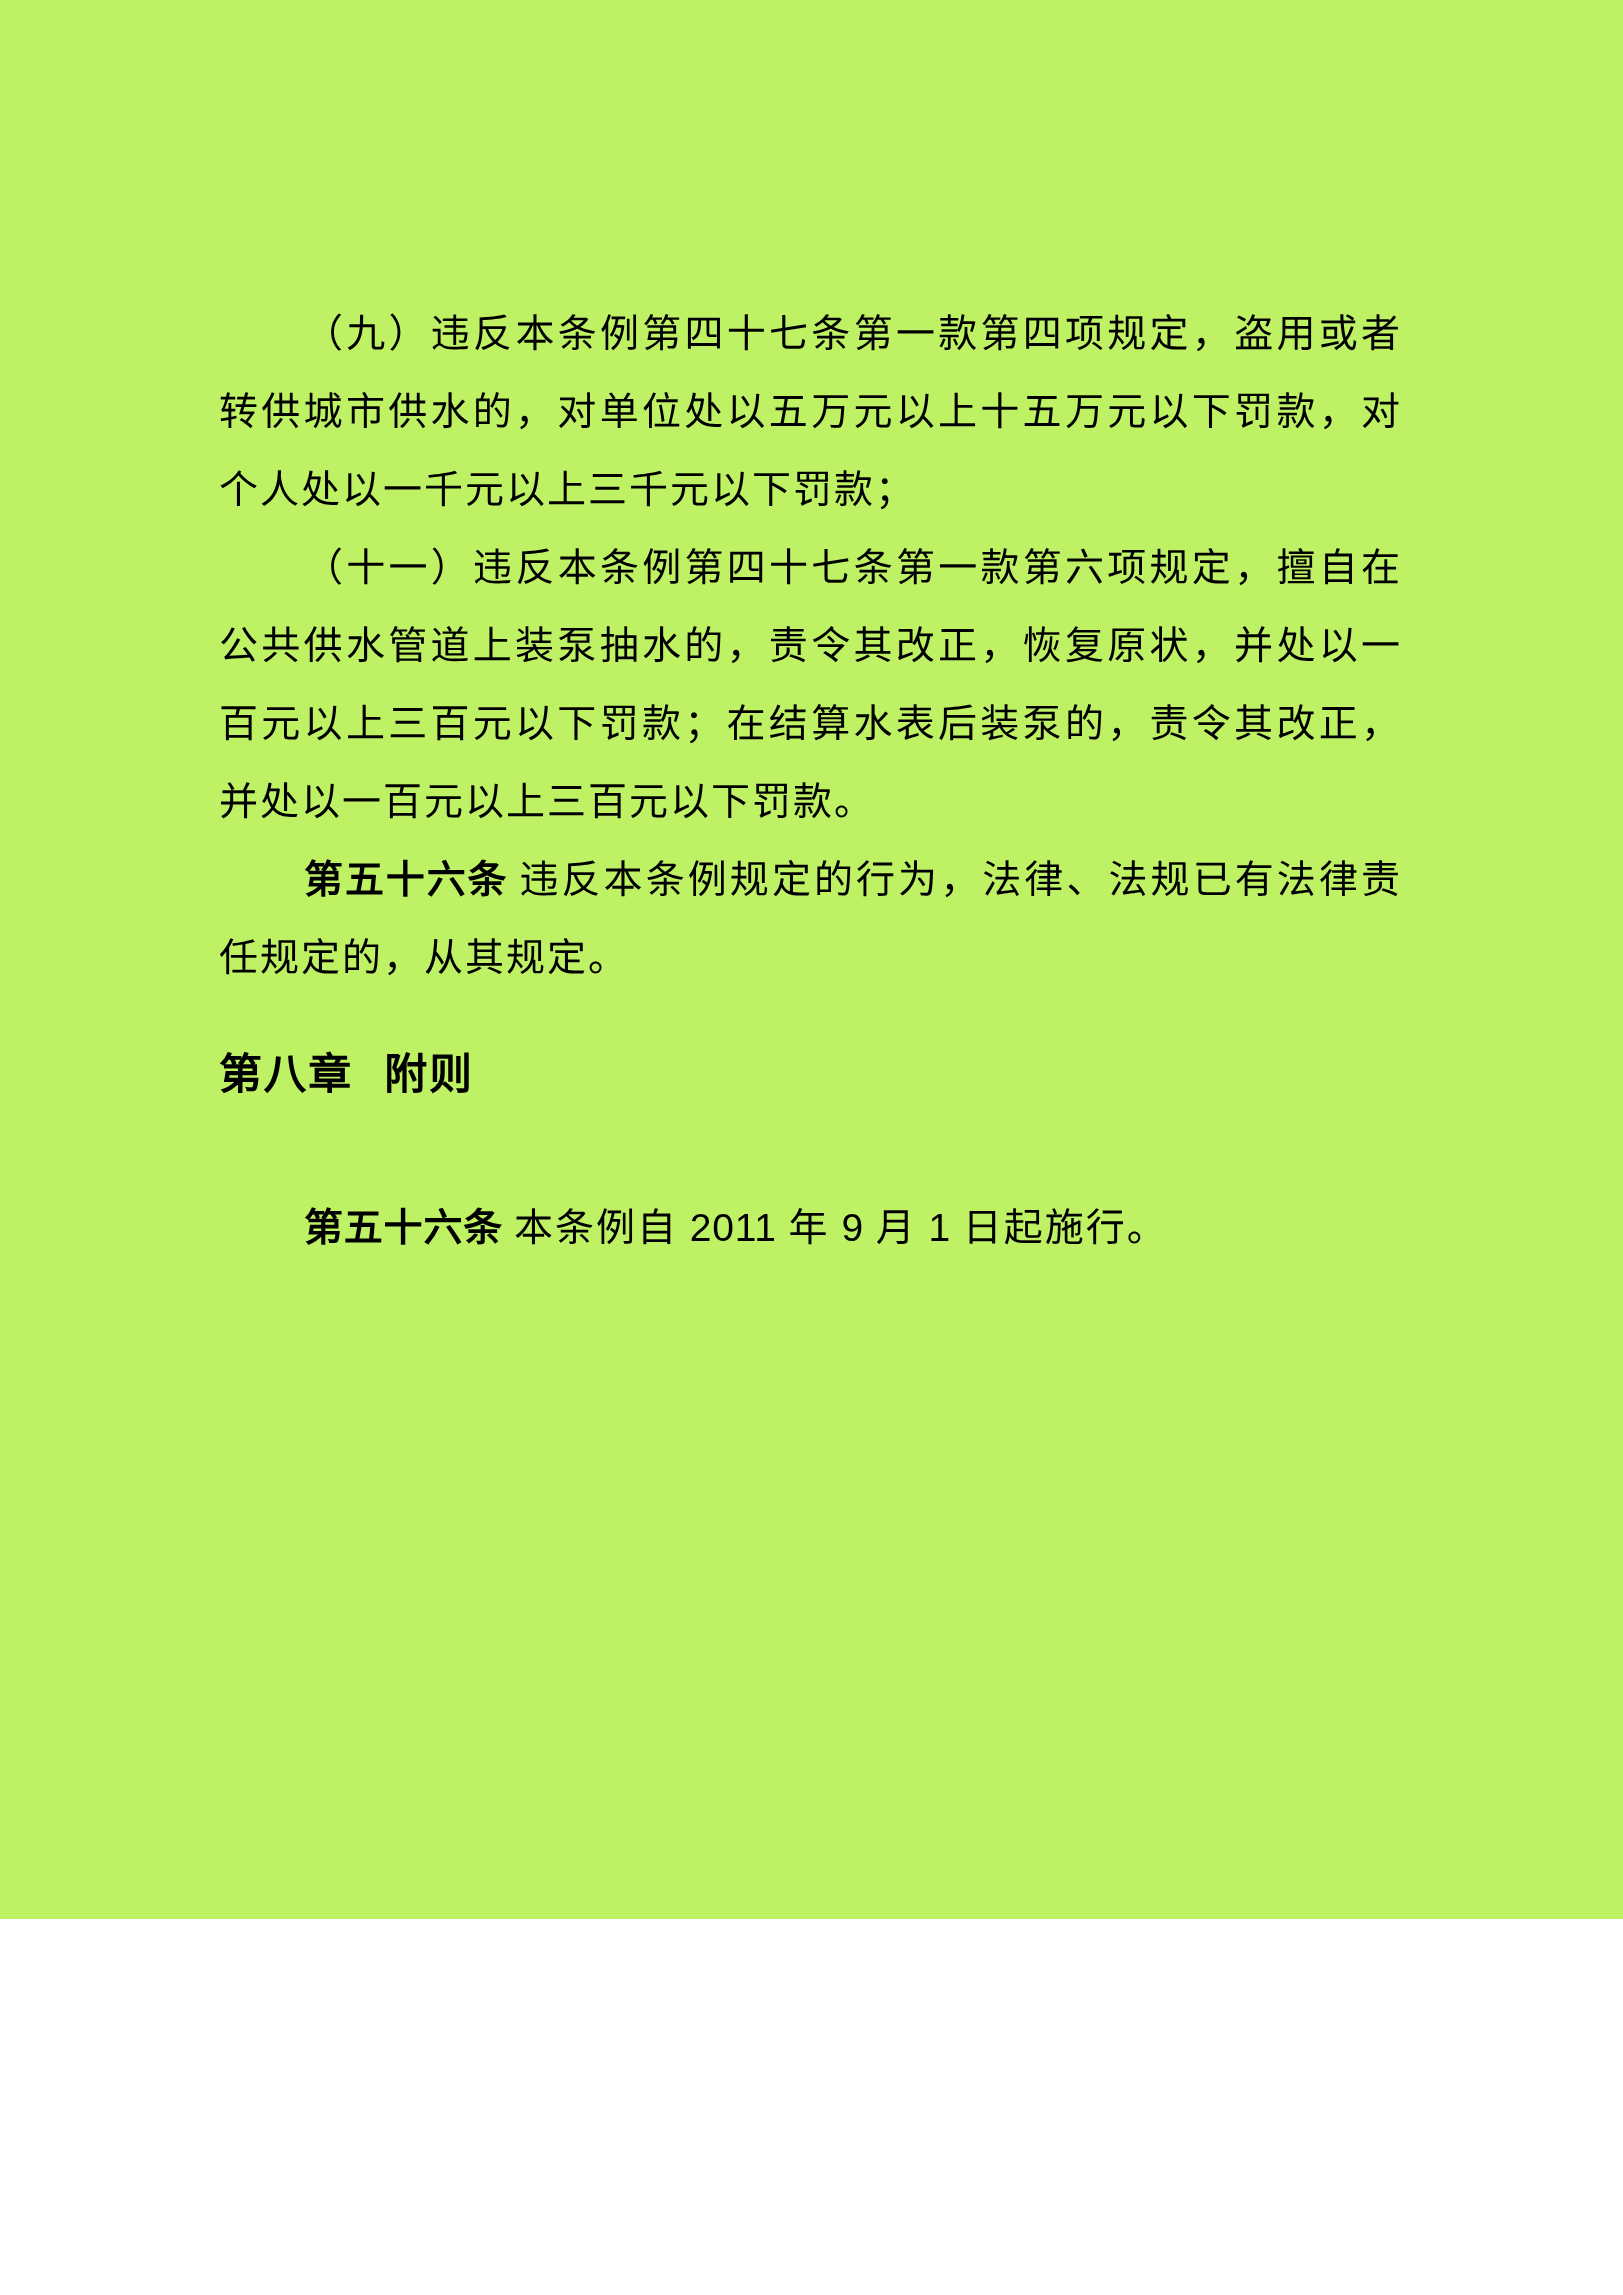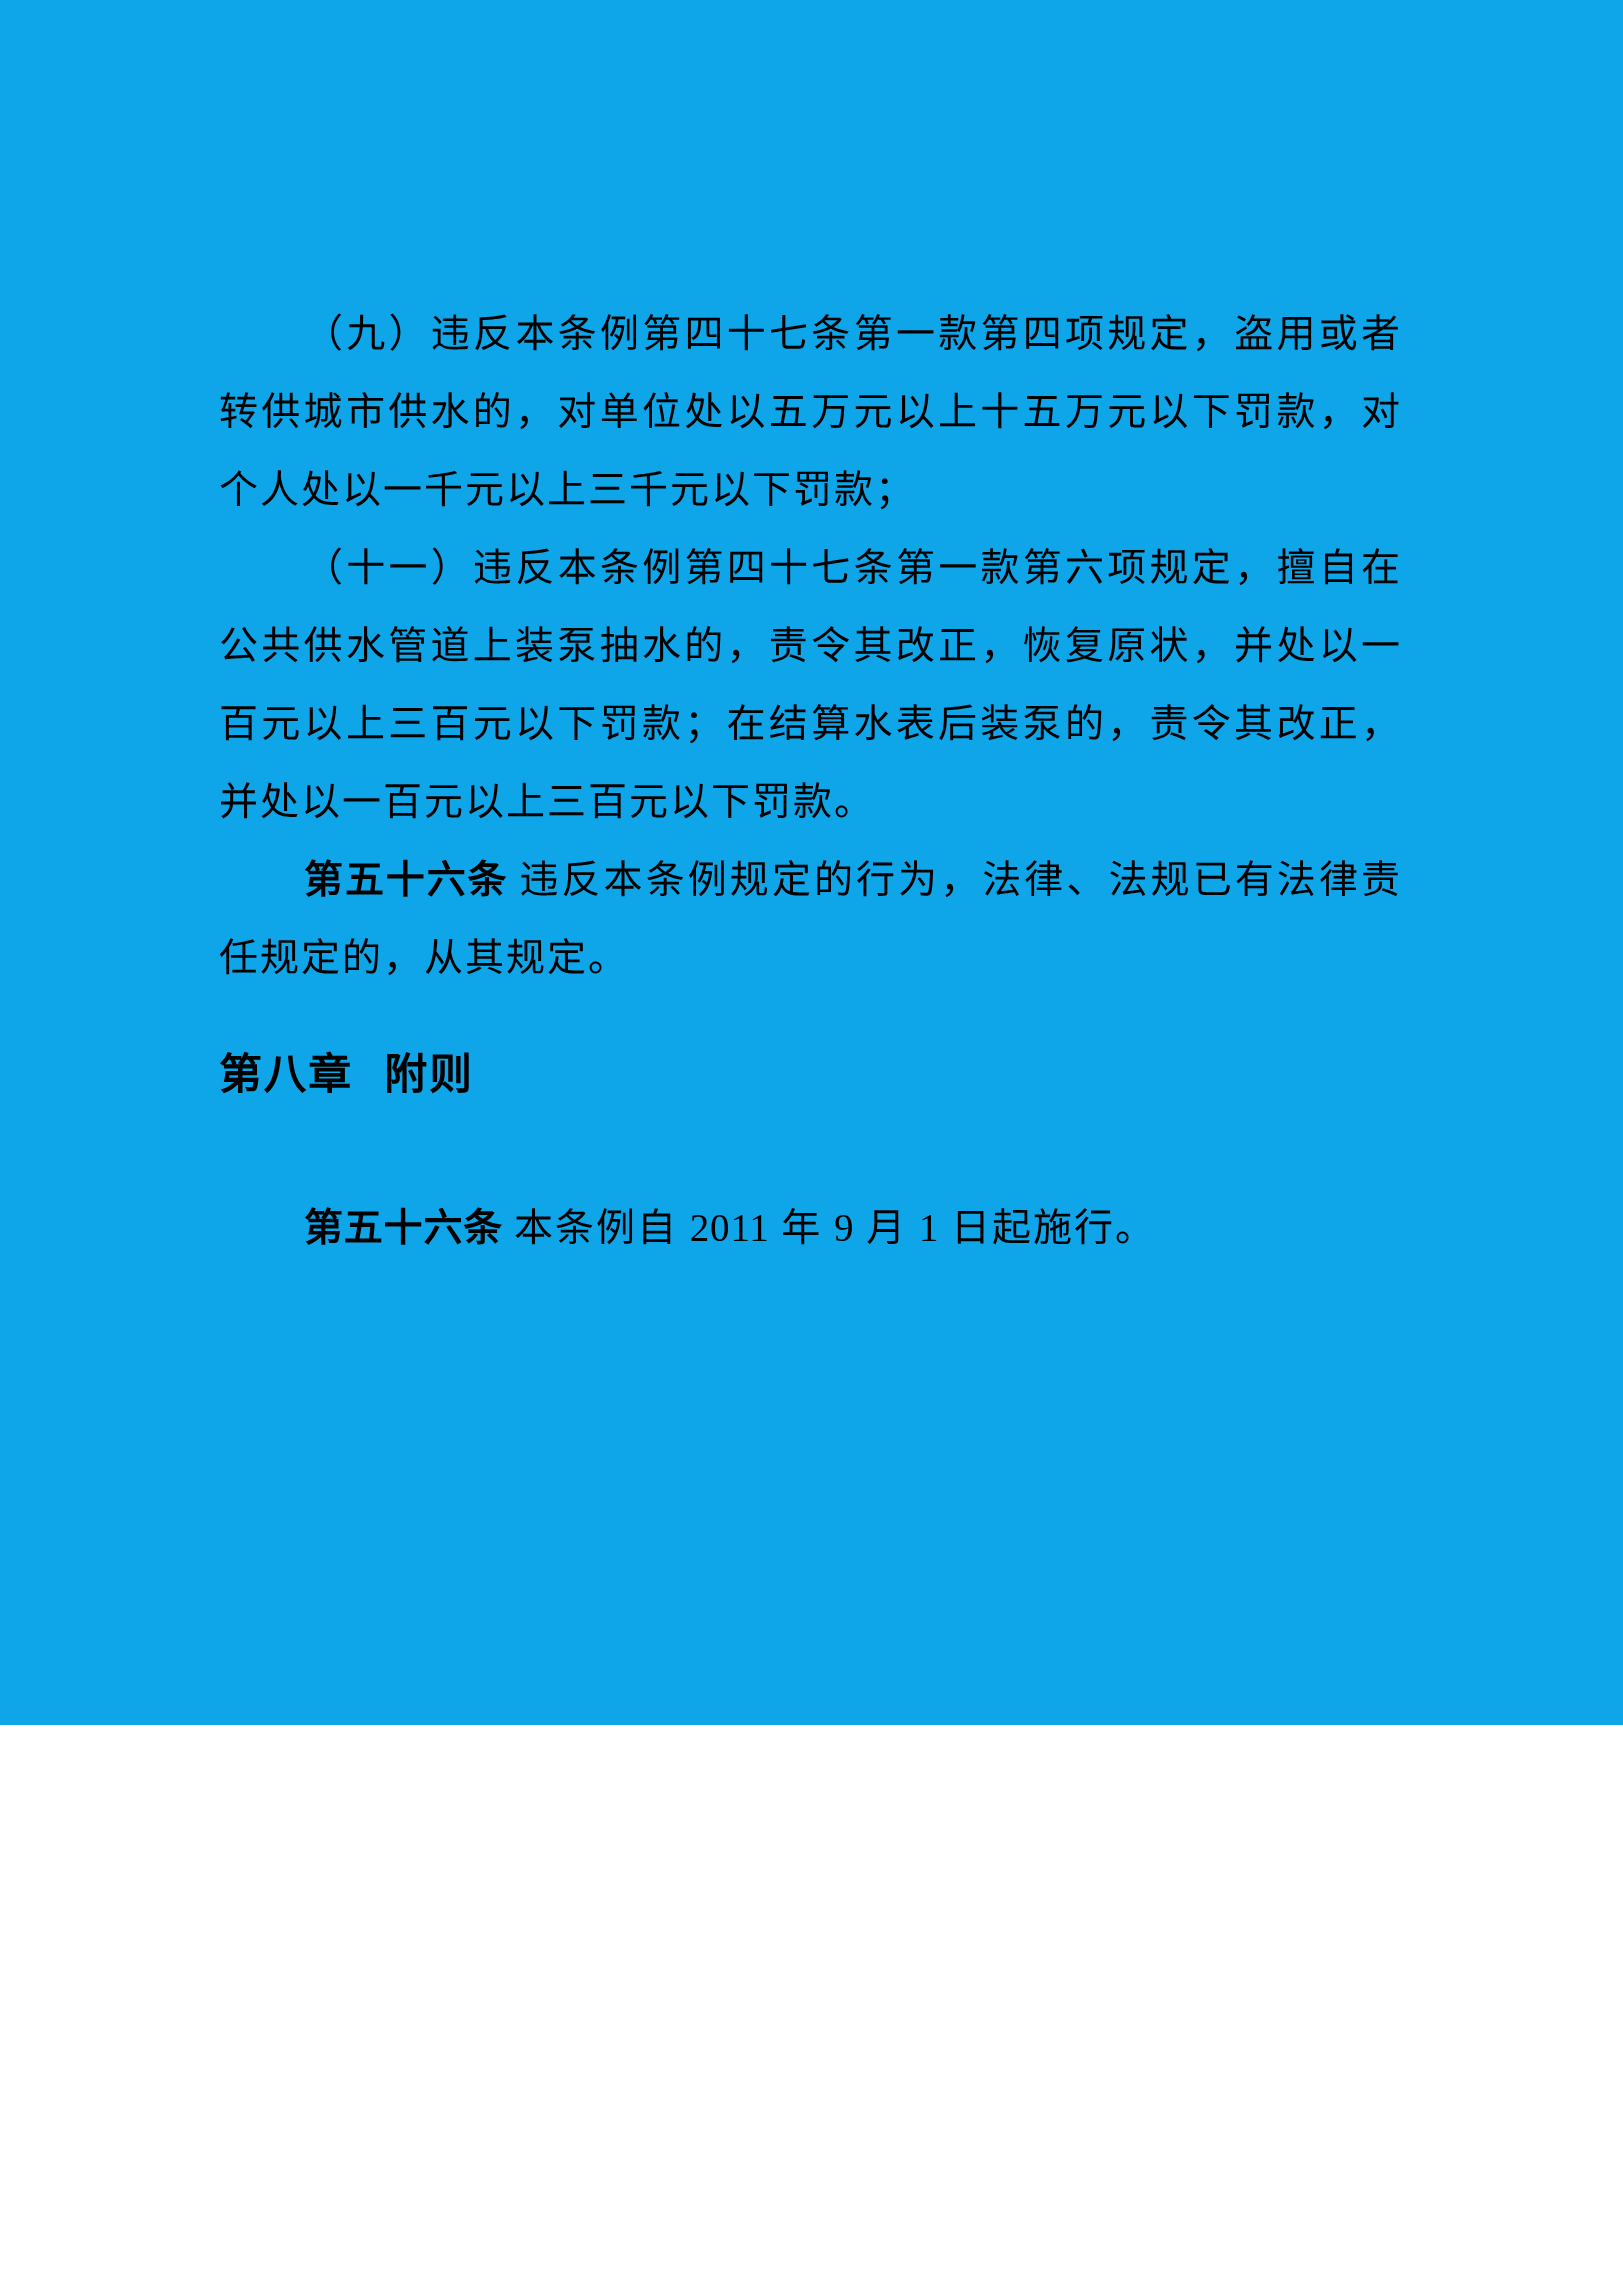--- a/index.html
+++ b/index.html
@@ -3,22 +3,22 @@
 <meta charset="utf-8">
 <style>
   html, body {
     margin: 0;
     padding: 0;
     background: #ffffff;
   }
   .page {
     position: relative;
     width: 1623px;
-    height: 1725px;
-    background: #0ea5e9;
+    height: 1919px;
+    background: #bef264;
     overflow: hidden;
   }
   .content {
     position: absolute;
     left: 219px;
     top: 295px;
     width: 1183px;
   }
   p.body {
     margin: 0;
@@ -30,21 +30,21 @@
     text-align: justify;
     text-justify: inter-character;
     text-indent: 85px;
     letter-spacing: 2px;
   }
   .seg-kai {
     font-style: oblique 6deg;
   }
   .seg-num {
     font-style: normal;
-    font-family: Liberation Serif, serif;
+    font-family: Liberation Sans, sans-serif;
     letter-spacing: 0.8px;
   }
   .seg-article {
     font-style: normal;
     font-family: "Liberation Sans", "DejaVu Sans", sans-serif;
     font-weight: 700;
     letter-spacing: 0.8px;
     margin-right: 11px;
   }
   h2.chapter {

